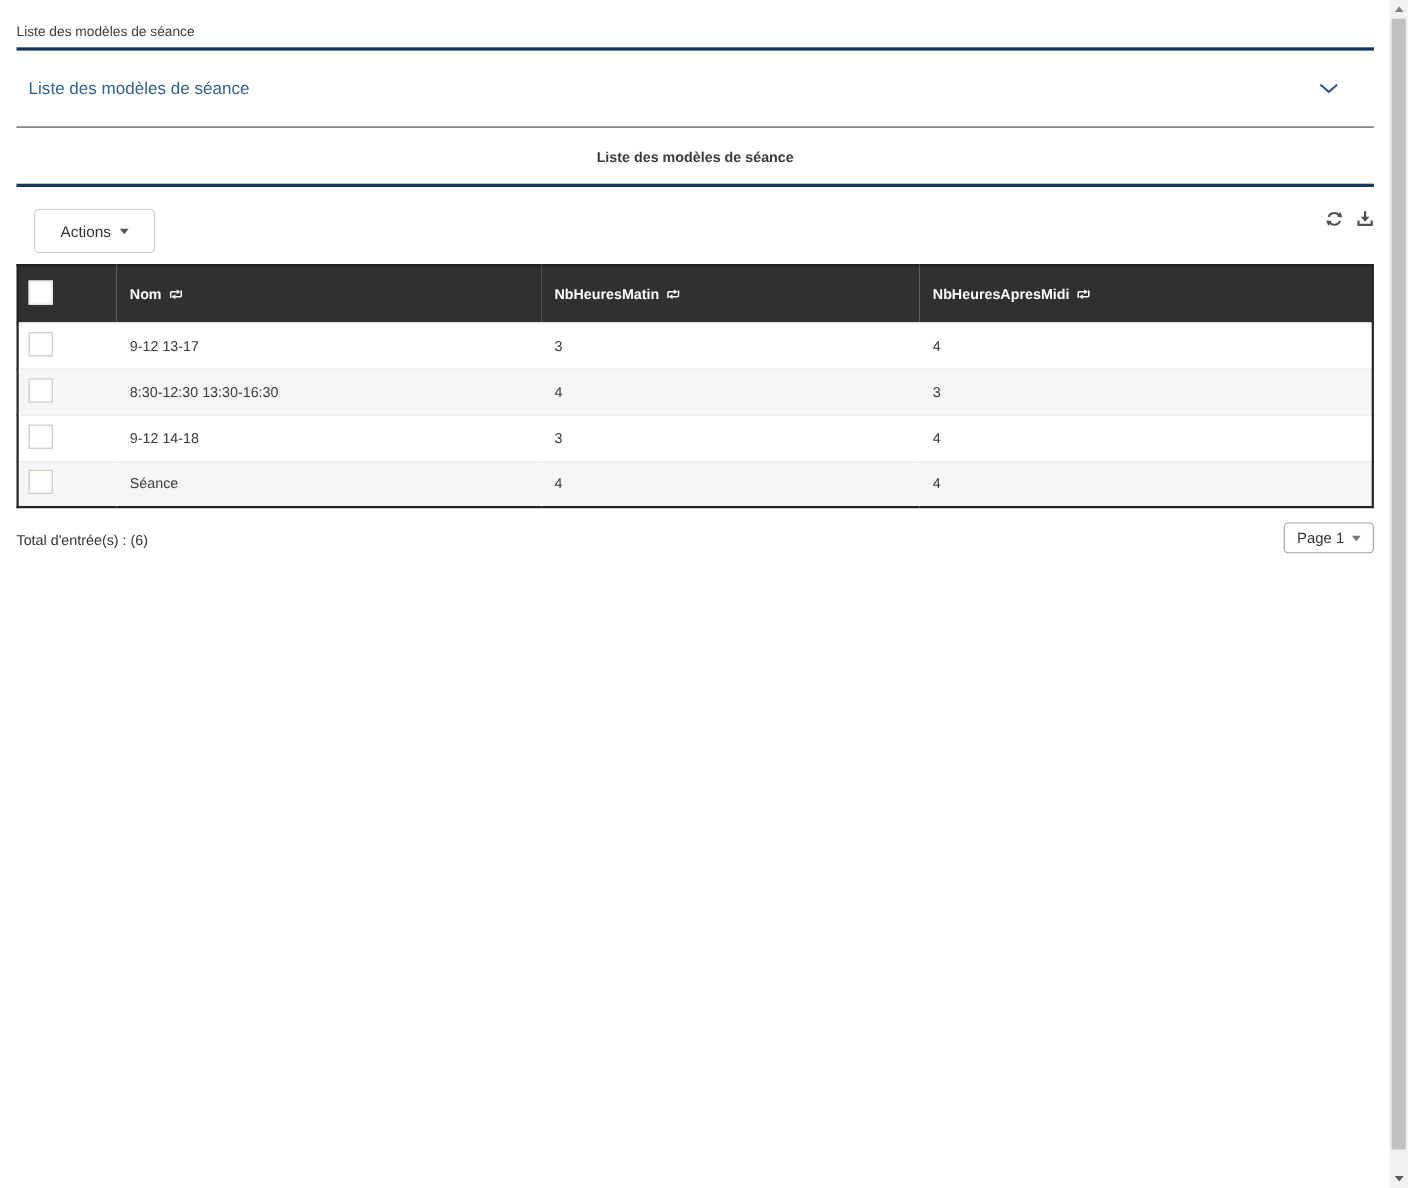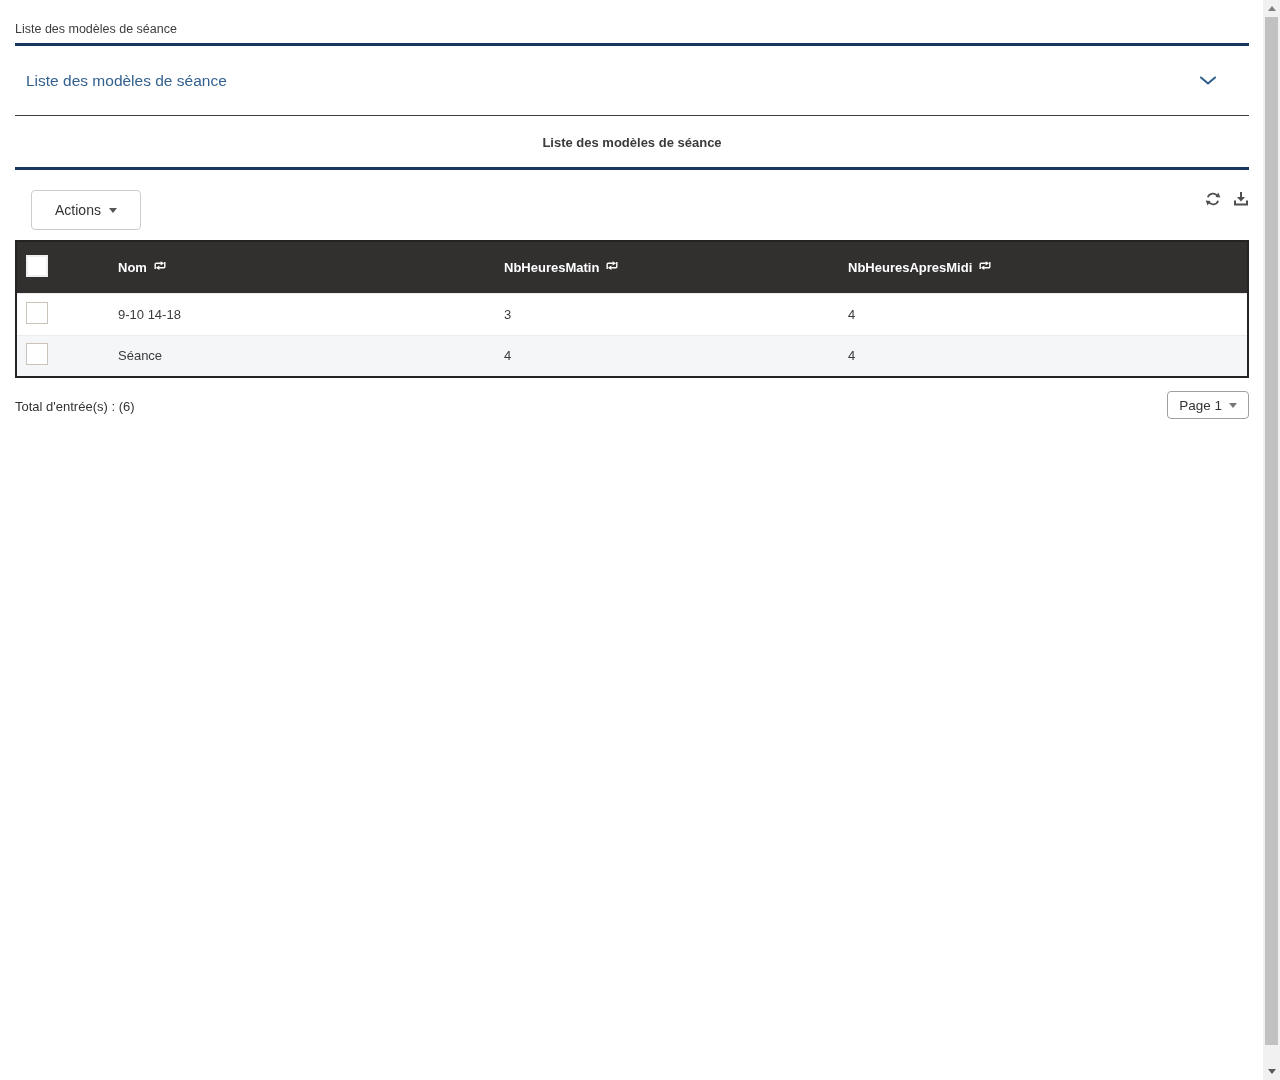--- a/index.html
+++ b/index.html
@@ -108,21 +108,21 @@
     height: 52px;
     background: #322f2f;
     color: #ffffff;
     font-size: 13px;
     font-weight: bold;
     text-align: left;
     padding-left: 12px;
     vertical-align: middle;
   }
   table.models thead th.cb-col { padding-left: 9px; }
-  .th-inner { display: inline-flex; align-items: flex-start; gap: 6px; }
+  .th-inner { display: inline-flex; align-items: center; gap: 6px; }
   table.models td {
     height: 42px;
     font-size: 13px;
     color: #3a3a3a;
     padding-left: 12px;
     vertical-align: middle;
   }
   table.models td.cb-col { padding-left: 9px; }
   table.models tbody tr:nth-child(even) { background: #f4f6f8; }
   table.models tbody tr { border-top: 1px solid #ececec; }
@@ -286,21 +286,33 @@
               <path d="M13.5 2 V7.5 Q13.5 8.5 12.5 8.5 H7" fill="none" stroke="#ffffff" stroke-width="1.6"></path>
               <polygon points="7.3,6 3.3,8.5 7.3,11" fill="#ffffff"></polygon>
             </svg>
           </span>
         </th>
       </tr>
     </thead>
     <tbody>
       <tr>
         <td class="cb-col"><span class="checkbox"></span></td>
-        <td>9-10 14-18</td>
+        <td>9-12 13-17</td>
+        <td>3</td>
+        <td>4</td>
+      </tr>
+      <tr>
+        <td class="cb-col"><span class="checkbox"></span></td>
+        <td>8:30-12:30 13:30-16:30</td>
+        <td>4</td>
+        <td>3</td>
+      </tr>
+      <tr>
+        <td class="cb-col"><span class="checkbox"></span></td>
+        <td>9-12 14-18</td>
         <td>3</td>
         <td>4</td>
       </tr>
       <tr>
         <td class="cb-col"><span class="checkbox"></span></td>
         <td>Séance</td>
         <td>4</td>
         <td>4</td>
       </tr>
     </tbody>

